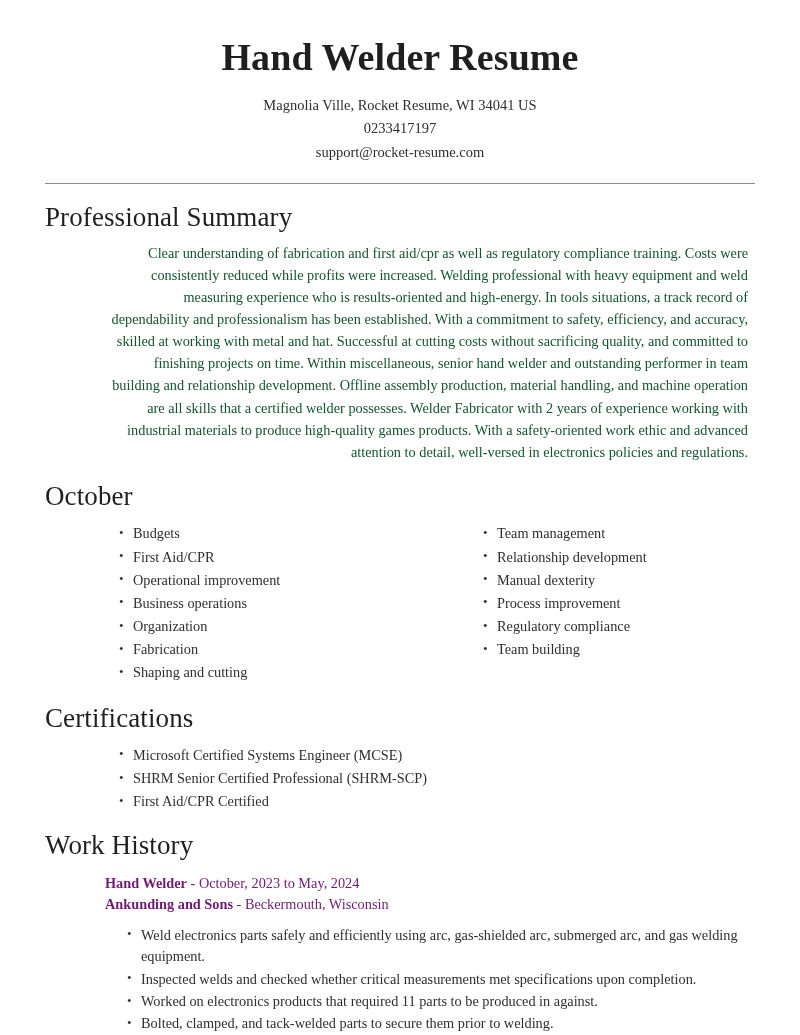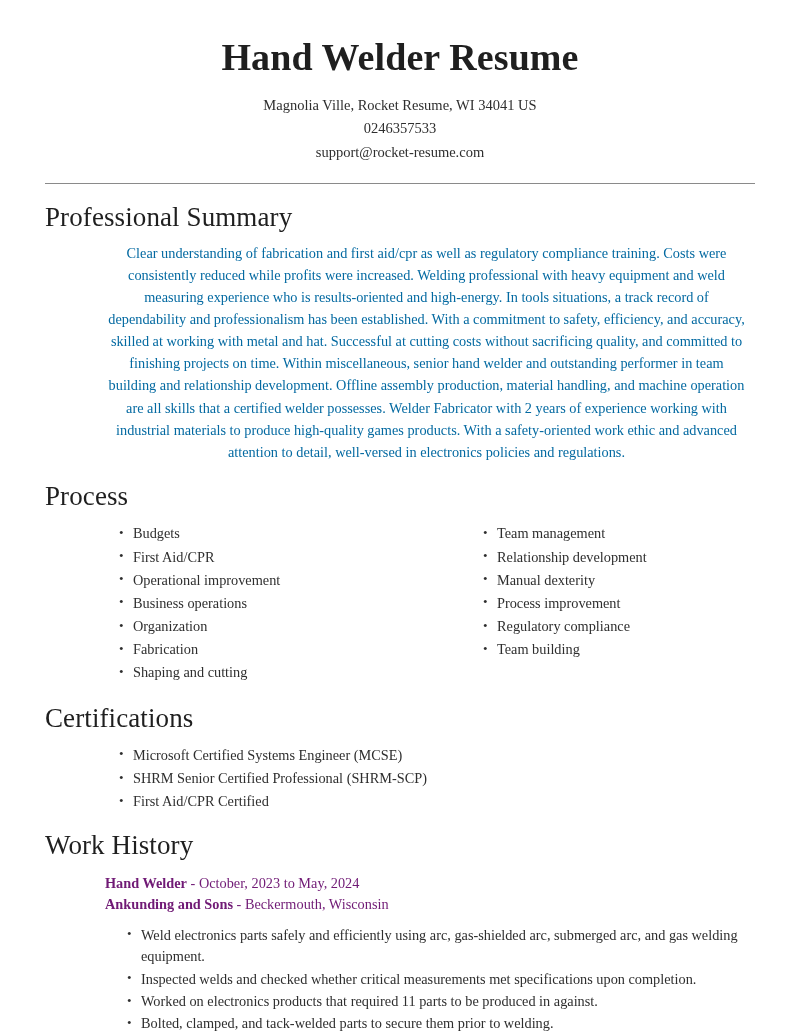--- a/index.html
+++ b/index.html
@@ -57,22 +57,22 @@
     line-height: 1.2;
     color: #1f1f1f;
     margin: 0 0 8px 0;
     letter-spacing: 0.1px;
   }
 
   .body-text {
     margin: 0 7px 0 60px;
     font-size: 14.3px;
     line-height: 1.55;
-    text-align: center;
-    color: #0369a1;
+    text-align: right;
+    color: #14532d;
   }
 
   
   ul.bullets {
     margin: 0;
     padding: 0 0 0 0;
     list-style: none;
   }
   ul.bullets > li {
     position: relative;
@@ -144,34 +144,34 @@
 </head>
 <body>
 
 <div class="page">
 
   <div>
     <h1 class="resume-title">Hand Welder Resume</h1>
 
     <div class="contact-block">
       <span class="contact-line">Magnolia Ville, Rocket Resume, WI 34041 US</span>
-      <span class="contact-line">0246357533</span>
+      <span class="contact-line">0233417197</span>
       <span class="contact-line">support@rocket-resume.com</span>
     </div>
 
     <hr class="header-rule">
   </div>
 
   <section class="section">
     <h2 class="section-heading">Professional Summary</h2>
     <p class="body-text">Clear understanding of fabrication and first aid/cpr as well as regulatory compliance training. Costs were consistently reduced while profits were increased. Welding professional with heavy equipment and weld measuring experience who is results-oriented and high-energy. In tools situations, a track record of dependability and professionalism has been established. With a commitment to safety, efficiency, and accuracy, skilled at working with metal and hat. Successful at cutting costs without sacrificing quality, and committed to finishing projects on time. Within miscellaneous, senior hand welder and outstanding performer in team building and relationship development. Offline assembly production, material handling, and machine operation are all skills that a certified welder possesses. Welder Fabricator with 2 years of experience working with industrial materials to produce high-quality games products. With a safety-oriented work ethic and advanced attention to detail, well-versed in electronics policies and regulations.</p>
   </section>
 
   <section class="section">
-    <h2 class="section-heading">Process</h2>
+    <h2 class="section-heading">October</h2>
     <div class="skills-wrap">
       <div class="skills-col left">
         <ul class="bullets">
             <li>Budgets</li>
             <li>First Aid/CPR</li>
             <li>Operational improvement</li>
             <li>Business operations</li>
             <li>Organization</li>
             <li>Fabrication</li>
             <li>Shaping and cutting</li>

